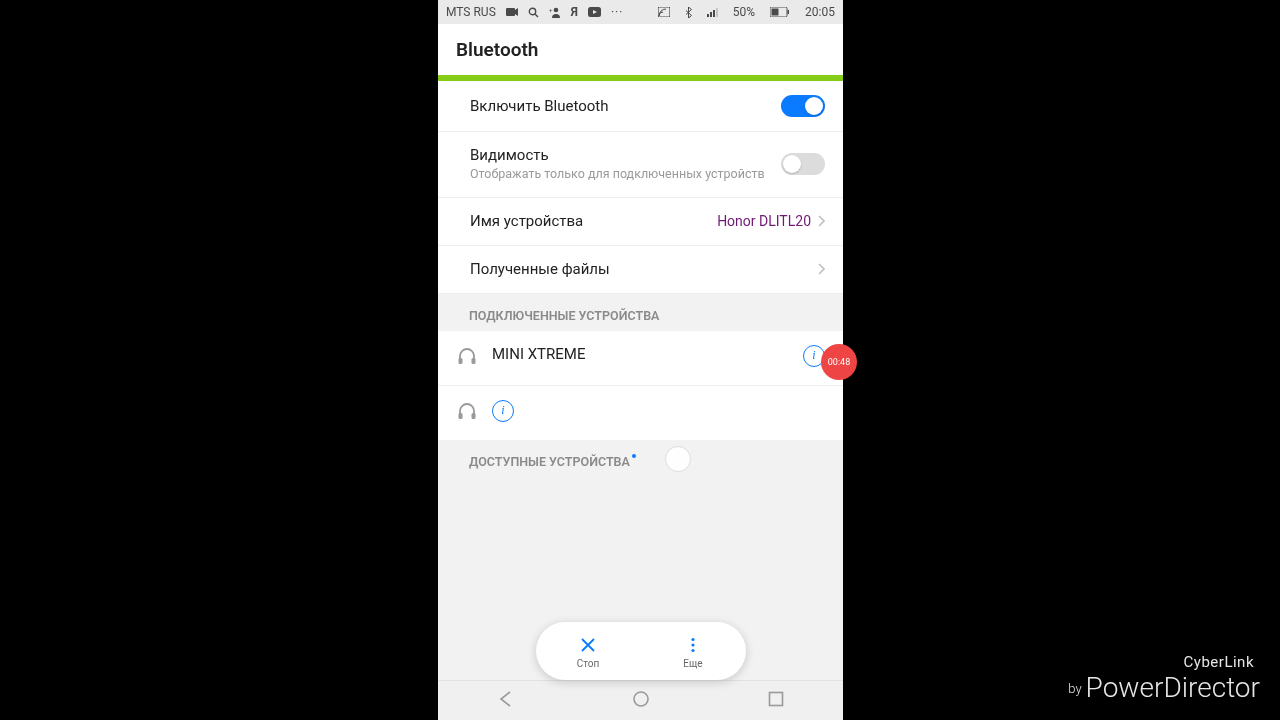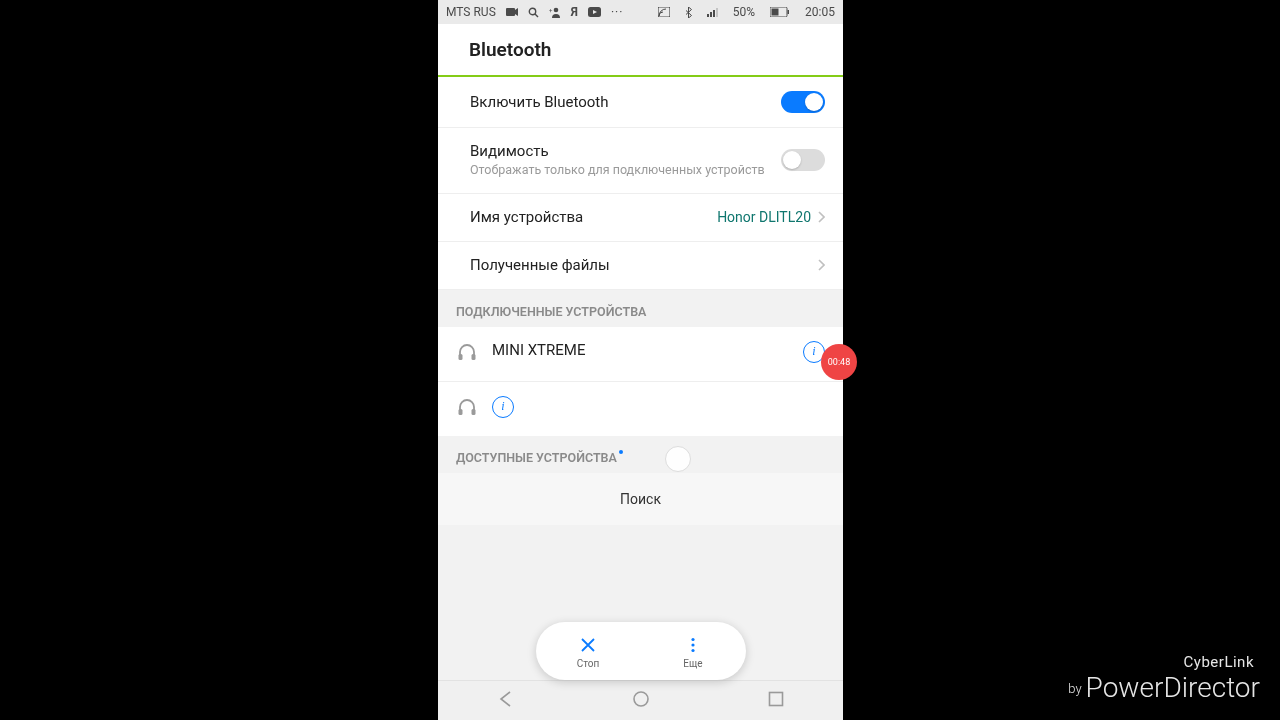--- a/index.html
+++ b/index.html
@@ -22,55 +22,56 @@
     justify-content: space-between;
     padding: 0 8px;
     font-size: 12px;
     color: #4a4a4a;
   }
   .status-left { display: flex; align-items: center; gap: 10px; }
   .status-right { display: flex; align-items: center; gap: 15px; }
   .status-icon { display: inline-flex; align-items: center; }
   .header {
     background: #fff;
-    padding: 14px 31px;
-    border-bottom: 2px solid #84cc16;
+    padding: 14px 18px;
+    border-bottom: 6px solid #84cc16;
   }
   .header-title { font-size: 19px; font-weight: 600; color: #222; }
   .content { flex: 1; overflow: hidden; background: #f2f2f2; }
   .row {
     background: #fff;
     padding: 14px 18px;
     border-bottom: 1px solid #eee;
     display: flex;
     align-items: center;
     justify-content: space-between;
   }
   .row-text { flex: 1; margin-left: 14px; }
   .row-label { font-size: 15px; color: #222; }
   .row-sub { font-size: 12.5px; color: #9a9a9a; margin-top: 2px; line-height: 1.35; }
-  .row-value { font-size: 14px; color: #0f766e; margin-right: 6px; }
+  .row-value { font-size: 14px; color: #701a75; margin-right: 6px; }
   .chevron { color: #c0c0c0; }
   .toggle {
     width: 44px; height: 22px; border-radius: 11px; position: relative; flex-shrink: 0;
   }
   .toggle.on { background: #0a7bff; }
   .toggle.off { background: #dcdcdc; }
   .toggle .knob {
     position: absolute; width: 18px; height: 18px; border-radius: 50%; background: #fff; top: 2px;
     box-shadow: 0 1px 2px rgba(0,0,0,0.2);
   }
   .toggle.on .knob { right: 2px; }
   .toggle.off .knob { left: 2px; }
   .section-header {
     padding: 14px 18px 8px;
     font-size: 12.5px;
     font-weight: 600;
     color: #8a8a8a;
     background: #f2f2f2;
+    margin-left: 13px;
   }
   .device-row {
     background: #fff;
     padding: 14px 18px;
     display: flex;
     gap: 14px;
     border-bottom: 1px solid #eee;
   }
   .device-icon { color: #9a9a9a; flex-shrink: 0; }
   .device-name { flex: 1; font-size: 15px; color: #222; }
@@ -290,21 +291,20 @@
             </svg>
         </span>
         <span class="info-btn">i</span>
       </div>
     </div>
 
     <div class="section-header scanning">
       <span>ДОСТУПНЫЕ УСТРОЙСТВА</span><span class="scan-dot"></span>
     </div>
 
-    <div class="searching">Поиск</div>
 
   </div>
 
   <div class="bottom-toolbar">
     <div class="tb-item">
       <span class="tb-icon">
         <svg width="18" height="18" viewBox="0 0 18 18">
             <path d="M3 3 L15 15 M15 3 L3 15" stroke="#0a7bff" stroke-width="1.8"></path>
           </svg>
       </span>

